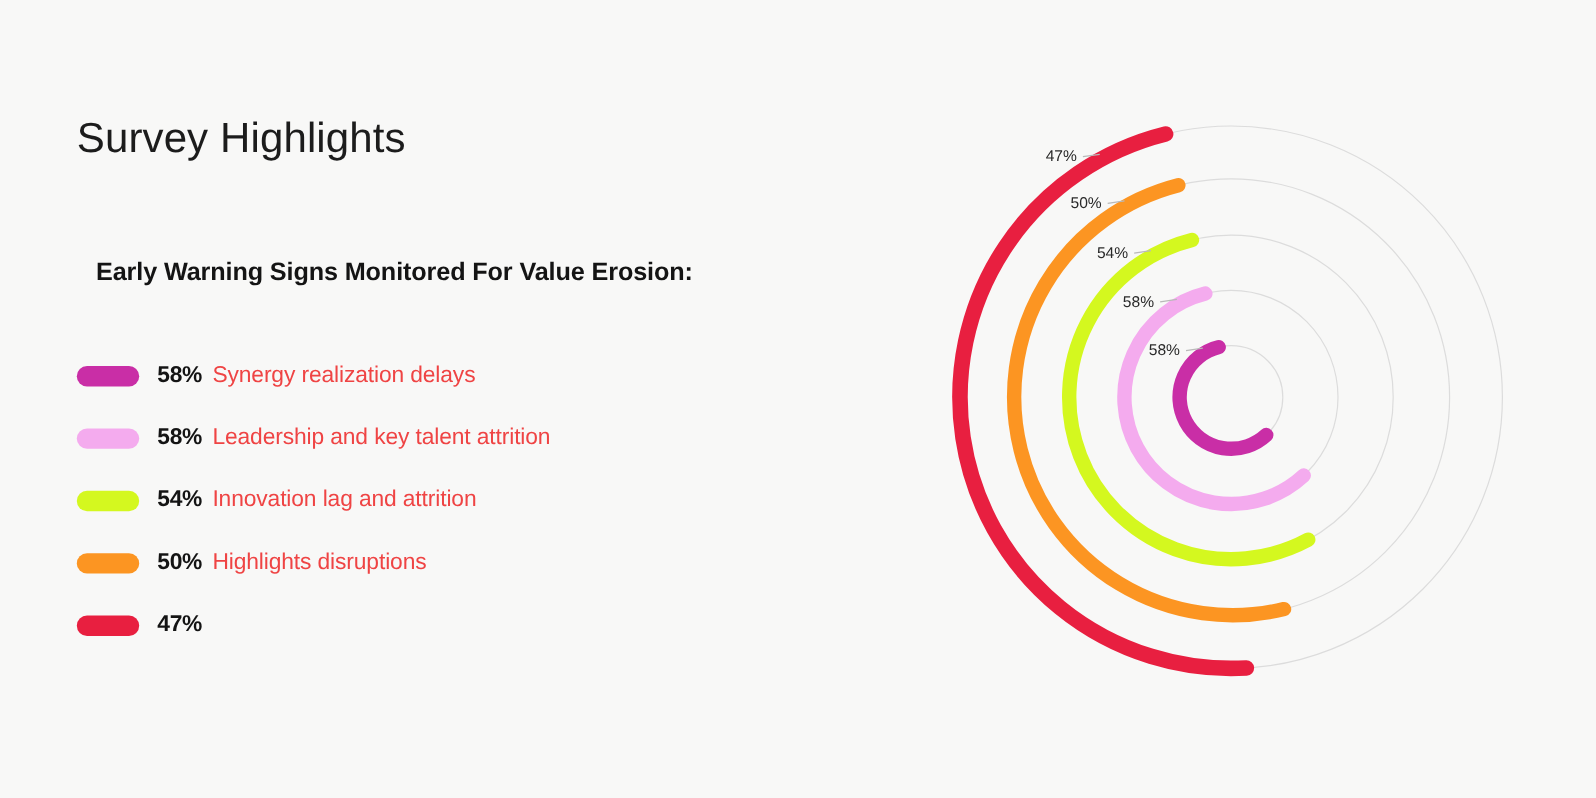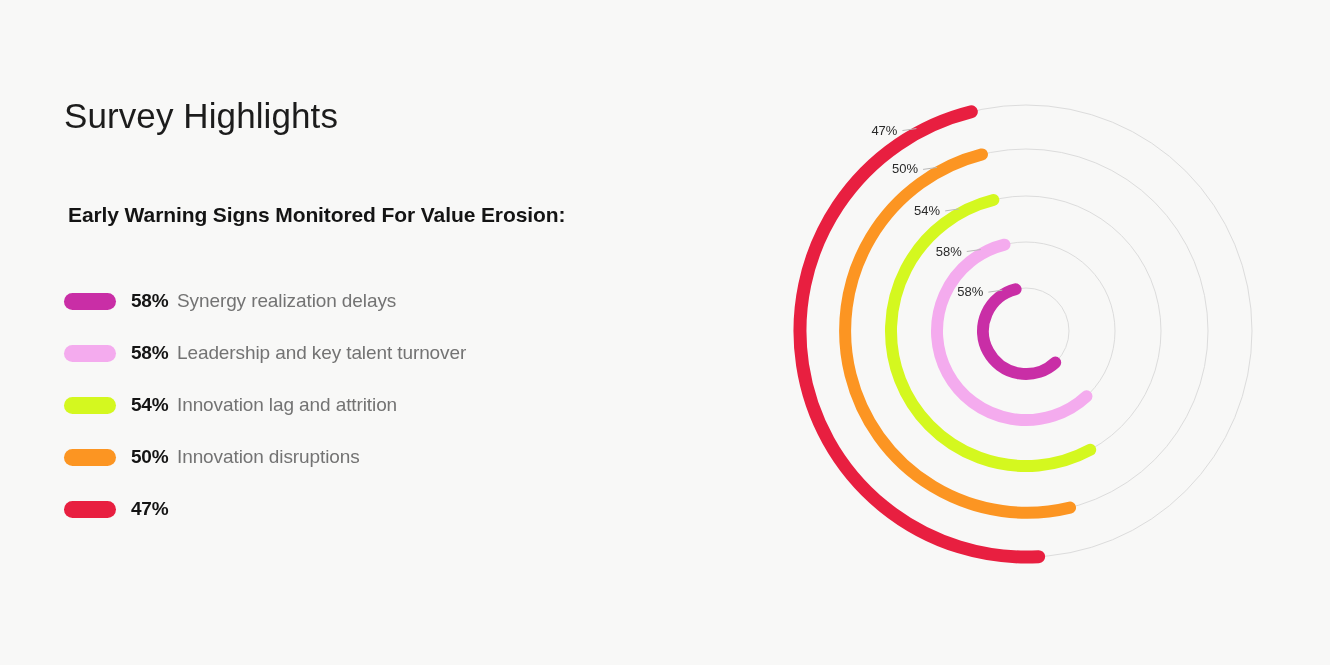--- a/index.html
+++ b/index.html
@@ -33,21 +33,21 @@
   .page-title {
     font-size: 35px;
     font-weight: 300;
     letter-spacing: 0.1px;
     color: #1c1c1c;
     line-height: 1.15;
     margin: 0;
     white-space: nowrap;
   }
   .section-subtitle {
-    margin: 4px;
+    margin: 16px;
     font-size: 21px;
     font-weight: 700;
     color: #141414;
     letter-spacing: -0.1px;
     line-height: 1.2;
     padding-top: 62px;
     white-space: nowrap;
   }
 
   .legend {
@@ -70,21 +70,21 @@
   .legend-value {
     font-size: 19px;
     font-weight: 700;
     color: #141414;
     min-width: 46px;
     letter-spacing: -0.2px;
   }
   .legend-label {
     font-size: 19px;
     font-weight: 400;
-    color: #737373;
+    color: #ef4444;
     letter-spacing: -0.1px;
     white-space: nowrap;
   }
 
   
   .chart-wrap {
     position: absolute;
     left: 770px;
     top: 60px;
     width: 540px;
@@ -117,33 +117,33 @@
 
       <div class="legend-row">
         <span class="legend-swatch" id="sw0" style="background: rgb(201, 46, 166);"></span>
         <span class="legend-value">58%</span>
         <span class="legend-label">Synergy realization delays</span>
       </div>
 
       <div class="legend-row">
         <span class="legend-swatch" id="sw1" style="background: rgb(244, 171, 238);"></span>
         <span class="legend-value">58%</span>
-        <span class="legend-label">Leadership and key talent turnover</span>
+        <span class="legend-label">Leadership and key talent attrition</span>
       </div>
 
       <div class="legend-row">
         <span class="legend-swatch" id="sw2" style="background: rgb(212, 248, 31);"></span>
         <span class="legend-value">54%</span>
         <span class="legend-label">Innovation lag and attrition</span>
       </div>
 
       <div class="legend-row">
         <span class="legend-swatch" id="sw3" style="background: rgb(252, 149, 34);"></span>
         <span class="legend-value">50%</span>
-        <span class="legend-label">Innovation disruptions</span>
+        <span class="legend-label">Highlights disruptions</span>
       </div>
 
       <div class="legend-row">
         <span class="legend-swatch" id="sw4" style="background: rgb(232, 31, 64);"></span>
         <span class="legend-value">47%</span>
       </div>
 
     </div>
   </div>
 

